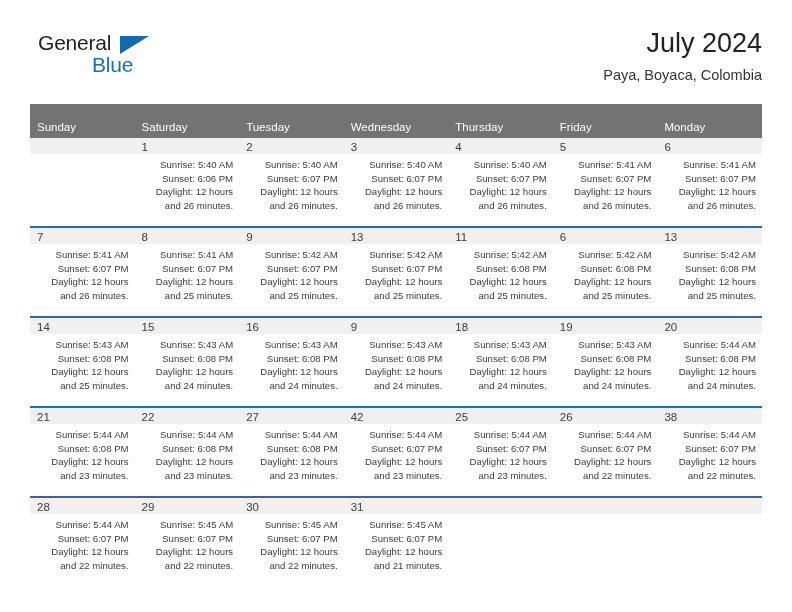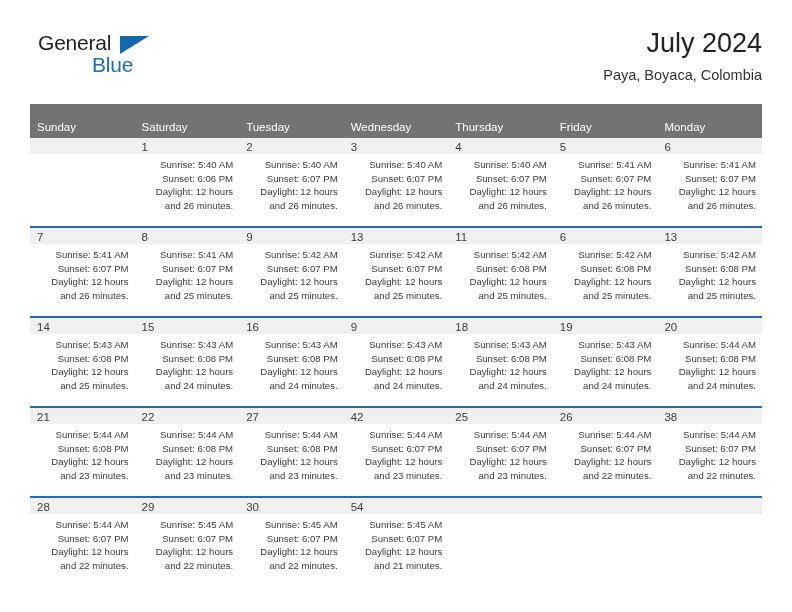--- a/index.html
+++ b/index.html
@@ -446,21 +446,21 @@
           <td>
             <div class="daynum-band">30</div>
             <div class="cell-body">
               <div>Sunrise: 5:45 AM</div>
               <div>Sunset: 6:07 PM</div>
               <div>Daylight: 12 hours</div>
               <div>and 22 minutes.</div>
             </div>
           </td>
           <td>
-            <div class="daynum-band">54</div>
+            <div class="daynum-band">31</div>
             <div class="cell-body">
               <div>Sunrise: 5:45 AM</div>
               <div>Sunset: 6:07 PM</div>
               <div>Daylight: 12 hours</div>
               <div>and 21 minutes.</div>
             </div>
           </td>
           <td class="empty">
             <div class="daynum-band"></div>
             <div class="cell-body"></div>

